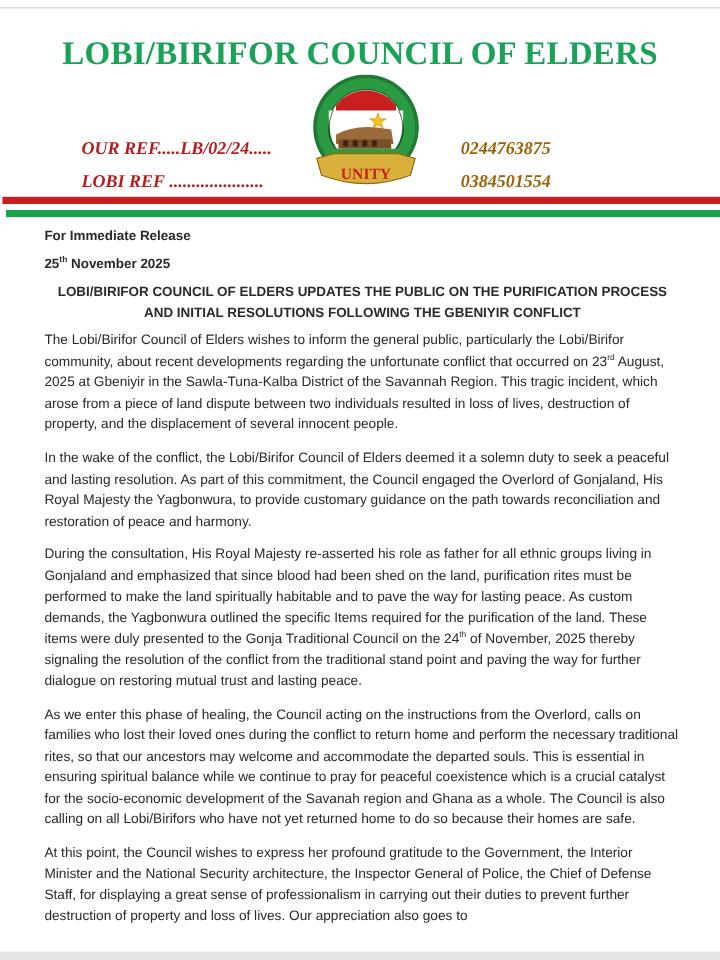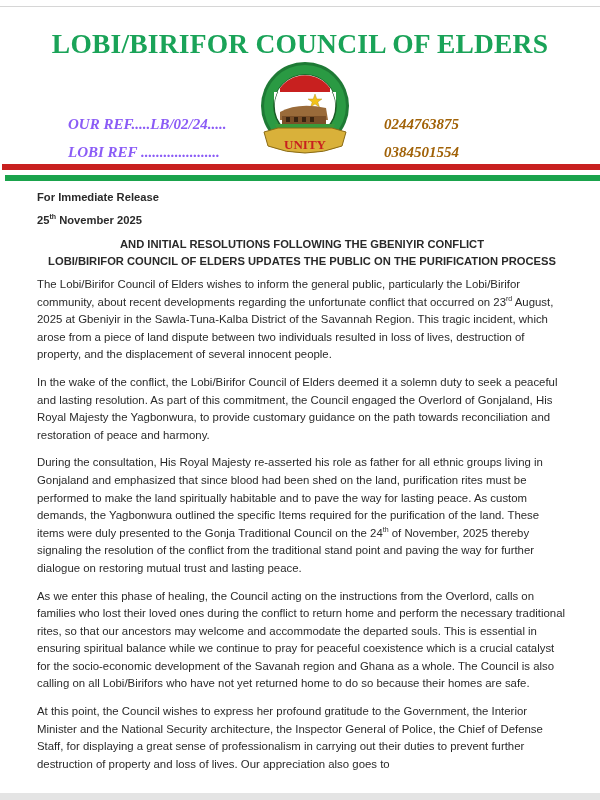--- a/index.html
+++ b/index.html
@@ -5,21 +5,21 @@
     * { box-sizing: border-box; margin: 0; padding: 0; }
     html, body { width: 600px; height: 800px; background: #ffffff; overflow: hidden; }
     body { position: relative; font-family: "Liberation Sans", "DejaVu Sans", sans-serif; color: #222; }
     .top-line { position: absolute; left: 0; top: 6px; width: 600px; height: 1px; background: #d6d6d6; }
     .bottom-band { position: absolute; left: 0; bottom: 0; width: 600px; height: 7px; background: #e4e4e4; }
     .letterhead-title {
       position: absolute; left: 0; top: 28px; width: 600px; text-align: center;
       font-family: "Liberation Serif", "DejaVu Serif", serif; font-weight: bold;
       font-size: 27.5px; color: #1aa358; letter-spacing: 0.2px;
     }
-    .ref { position: absolute; font-family: "Liberation Serif", "DejaVu Serif", serif; font-weight: bold; font-style: italic; font-size: 15px; color: #8b5cf6; }
+    .ref { position: absolute; font-family: "Liberation Serif", "DejaVu Serif", serif; font-weight: bold; font-style: italic; font-size: 15px; color: #b91c1c; }
     .ref-our { left: 68px; top: 116px; }
     .ref-your { left: 68px; top: 144px; }
     .phone { position: absolute; font-family: "Liberation Serif", "DejaVu Serif", serif; font-weight: bold; font-style: italic; font-size: 15px; color: #a16207; left: 384px; }
     .phone-1 { top: 116px; }
     .phone-2 { top: 144px; }
     .emblem { position: absolute; left: 258px; top: 62px; width: 94px; height: 100px; }
     .stripe-red { position: absolute; left: 2px; top: 164px; width: 598px; height: 6px; background: #c8201f; }
     .stripe-green { position: absolute; left: 5px; top: 175px; width: 595px; height: 6px; background: #1aa34c; }
     .content { position: absolute; left: 37px; top: 190px; width: 530px; font-family: "Liberation Sans", "DejaVu Sans", sans-serif; font-size: 11.4px; line-height: 17.6px; color: #2a2a2a; }
     .meta { font-weight: bold; font-size: 11.2px; margin-bottom: 8px; line-height: 15px; }
@@ -60,22 +60,22 @@
   </svg>
 </div>
 
 <div class="stripe-red"></div>
 <div class="stripe-green"></div>
 
 <div class="content">
   <div class="meta">For Immediate Release</div>
   <div class="meta"><span>25</span><sup>th</sup><span> November 2025</span></div>
   <div class="headline">
+    <div>LOBI/BIRIFOR COUNCIL OF ELDERS UPDATES THE PUBLIC ON THE PURIFICATION PROCESS</div>
     <div>AND INITIAL RESOLUTIONS FOLLOWING THE GBENIYIR CONFLICT</div>
-    <div>LOBI/BIRIFOR COUNCIL OF ELDERS UPDATES THE PUBLIC ON THE PURIFICATION PROCESS</div>
   </div>
   <p class="para"><span>The Lobi/Birifor Council of Elders wishes to inform the general public, particularly the Lobi/Birifor community, about recent developments regarding the unfortunate conflict that occurred on 23</span><sup>rd</sup><span> August, 2025 at Gbeniyir in the Sawla-Tuna-Kalba District of the Savannah Region. This tragic incident, which arose from a piece of land dispute between two individuals resulted in loss of lives, destruction of property, and the displacement of several innocent people.</span></p>
   <p class="para">In the wake of the conflict, the Lobi/Birifor Council of Elders deemed it a solemn duty to seek a peaceful and lasting resolution. As part of this commitment, the Council engaged the Overlord of Gonjaland, His Royal Majesty the Yagbonwura, to provide customary guidance on the path towards reconciliation and restoration of peace and harmony.</p>
   <p class="para"><span>During the consultation, His Royal Majesty re-asserted his role as father for all ethnic groups living in Gonjaland and emphasized that since blood had been shed on the land, purification rites must be performed to make the land spiritually habitable and to pave the way for lasting peace. As custom demands, the Yagbonwura outlined the specific Items required for the purification of the land. These items were duly presented to the Gonja Traditional Council on the 24</span><sup>th</sup><span> of November, 2025 thereby signaling the resolution of the conflict from the traditional stand point and paving the way for further dialogue on restoring mutual trust and lasting peace.</span></p>
   <p class="para">As we enter this phase of healing, the Council acting on the instructions from the Overlord, calls on families who lost their loved ones during the conflict to return home and perform the necessary traditional rites, so that our ancestors may welcome and accommodate the departed souls. This is essential in ensuring spiritual balance while we continue to pray for peaceful coexistence which is a crucial catalyst for the socio-economic development of the Savanah region and Ghana as a whole. The Council is also calling on all Lobi/Birifors who have not yet returned home to do so because their homes are safe.</p>
   <p class="para">At this point, the Council wishes to express her profound gratitude to the Government, the Interior Minister and the National Security architecture, the Inspector General of Police, the Chief of Defense Staff, for displaying a great sense of professionalism in carrying out their duties to prevent further destruction of property and loss of lives. Our appreciation also goes to</p>
 </div>
 
 <div class="bottom-band"></div>
 

